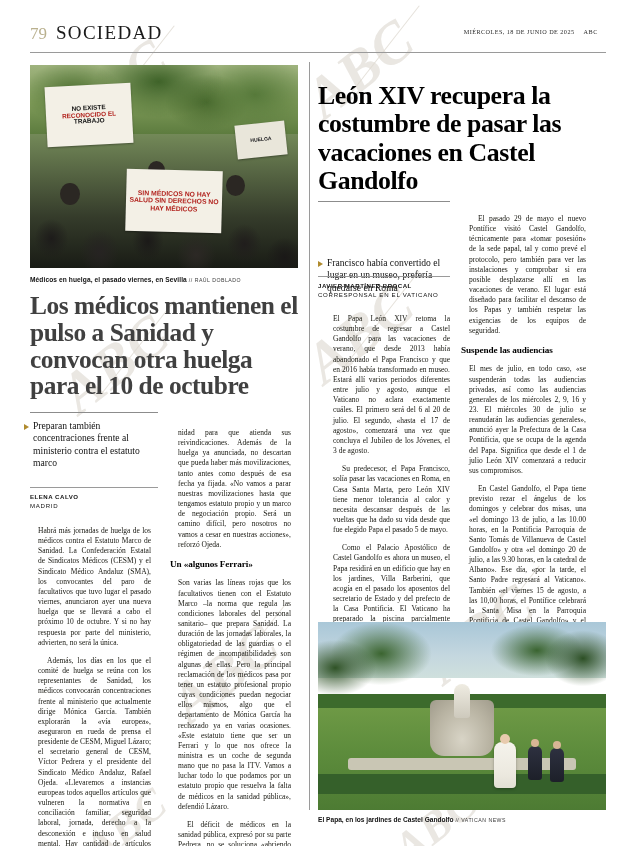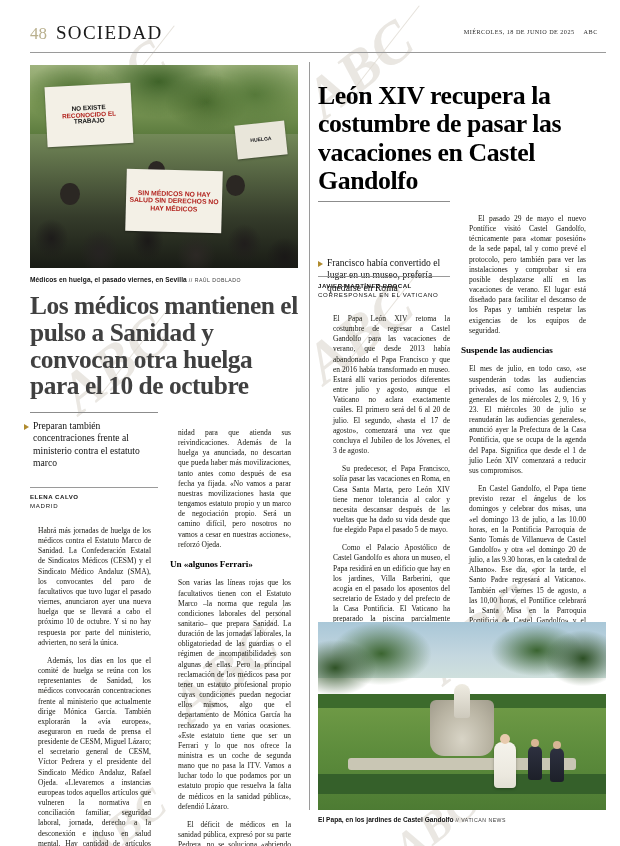--- a/index.html
+++ b/index.html
@@ -360,21 +360,21 @@
 <div class="wm" style="left:80px; top:800px; transform:rotate(-38deg); font-size:44px;">ABC</div>
 <div class="wm" style="left:390px; top:800px; transform:rotate(-38deg); font-size:44px;">ABC</div>
 <div class="wm-line" style="left:100px; top:120px; width:120px; transform:rotate(-52deg);"></div>
 <div class="wm-line" style="left:345px; top:100px; width:120px; transform:rotate(-52deg);"></div>
 <div class="wm-line" style="left:100px; top:395px; width:120px; transform:rotate(-52deg);"></div>
 <div class="wm-line" style="left:345px; top:365px; width:120px; transform:rotate(-52deg);"></div>
 <div class="wm-line" style="left:210px; top:700px; width:120px; transform:rotate(-52deg);"></div>
 <div class="wm-line" style="left:465px; top:660px; width:120px; transform:rotate(-52deg);"></div>
 
 <div class="page-header">
-  <span class="folio">48</span><span class="section-name">SOCIEDAD</span>
+  <span class="folio">79</span><span class="section-name">SOCIEDAD</span>
   <div class="header-right">
     <span>MIÉRCOLES, 18 DE JUNIO DE 2025</span><span class="brand">ABC</span>
   </div>
 </div>
 <div class="rule hairline" style="left:30px; top:52px; width:576px; height:1px;"></div>
 
 <div class="rule hairline" style="left:309px; top:62px; width:1px; height:748px;"></div>
 
 <div class="photo-left">
   <div class="sky"></div>

